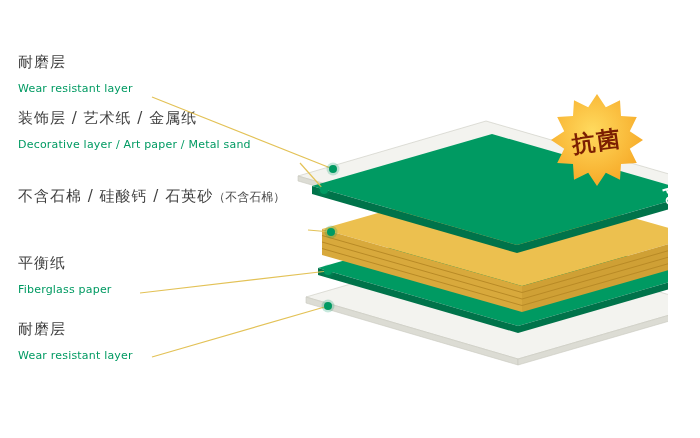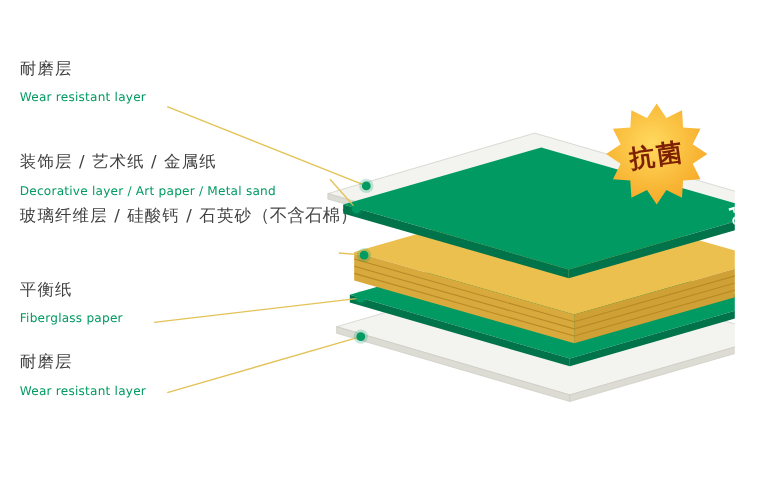--- a/index.html
+++ b/index.html
@@ -1,24 +1,24 @@
 <!DOCTYPE html>
 <html><head>
 <meta charset="utf-8">
 <style>
   html,body{margin:0;padding:0;}
   body{font-family:"DejaVu Sans","Liberation Sans",sans-serif;background:#ffffff;}
   .canvas{position:relative;width:668px;height:438px;background:#ffffff;overflow:hidden;}
   .labels{position:absolute;left:0;top:0;width:100%;height:100%;}
   .label-row{position:absolute;left:18px;}
   .label-zh{font-size:15px;color:#3f3f3f;font-weight:500;letter-spacing:1px;line-height:20px;}
-  .label-zh .note{font-size:16px;font-weight:400;color:#4a4a4a;letter-spacing:0;}
+  .label-zh .note{font-size:12px;font-weight:400;color:#4a4a4a;letter-spacing:0;}
   .label-en{font-size:11px;color:#009a62;margin-top:9px;letter-spacing:0.2px;line-height:16px;}
   .row-1{top:52px;}
-  .row-2{top:137px;}
+  .row-2{top:108px;}
   .row-3{top:186px;}
   .row-4{top:253px;}
   .row-5{top:319px;}
   svg{position:absolute;left:0;top:0;}
   .badge-text{font-size:23px;font-weight:bold;letter-spacing:2px;}
   .brand-text{font-size:11px;font-weight:bold;letter-spacing:1.5px;}
 </style>
 </head>
 <body>
 
@@ -27,21 +27,21 @@
   <div class="labels">
     <div class="label-row row-1">
       <div class="label-zh">耐磨层</div>
       <div class="label-en">Wear resistant layer</div>
     </div>
     <div class="label-row row-2">
       <div class="label-zh">装饰层 / 艺术纸 / 金属纸</div>
       <div class="label-en">Decorative layer / Art paper / Metal sand</div>
     </div>
     <div class="label-row row-3">
-      <div class="label-zh"><span>玻璃纤维层 / 硅酸钙 / 石英砂</span><span class="note">（不含石棉）</span></div>
+      <div class="label-zh"><span>不含石棉 / 硅酸钙 / 石英砂</span><span class="note">（不含石棉）</span></div>
     </div>
     <div class="label-row row-4">
       <div class="label-zh">平衡纸</div>
       <div class="label-en">Fiberglass paper</div>
     </div>
     <div class="label-row row-5">
       <div class="label-zh">耐磨层</div>
       <div class="label-en">Wear resistant layer</div>
     </div>
   </div>

